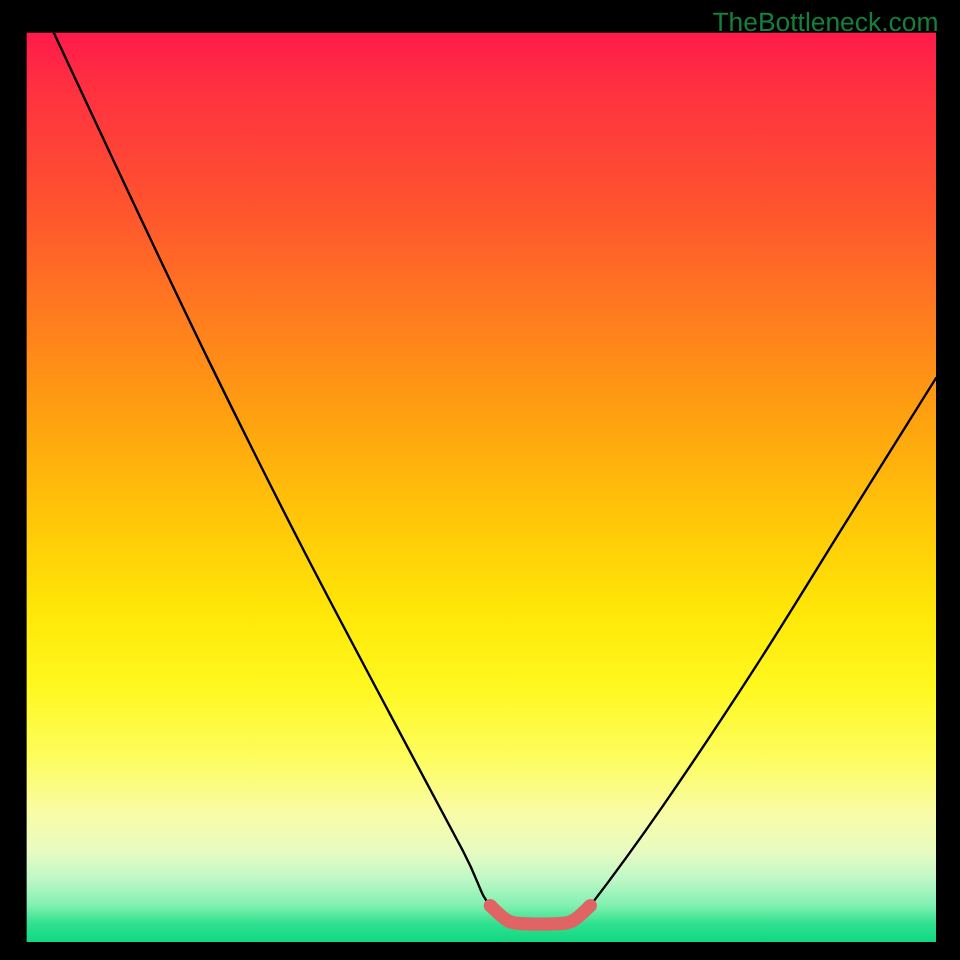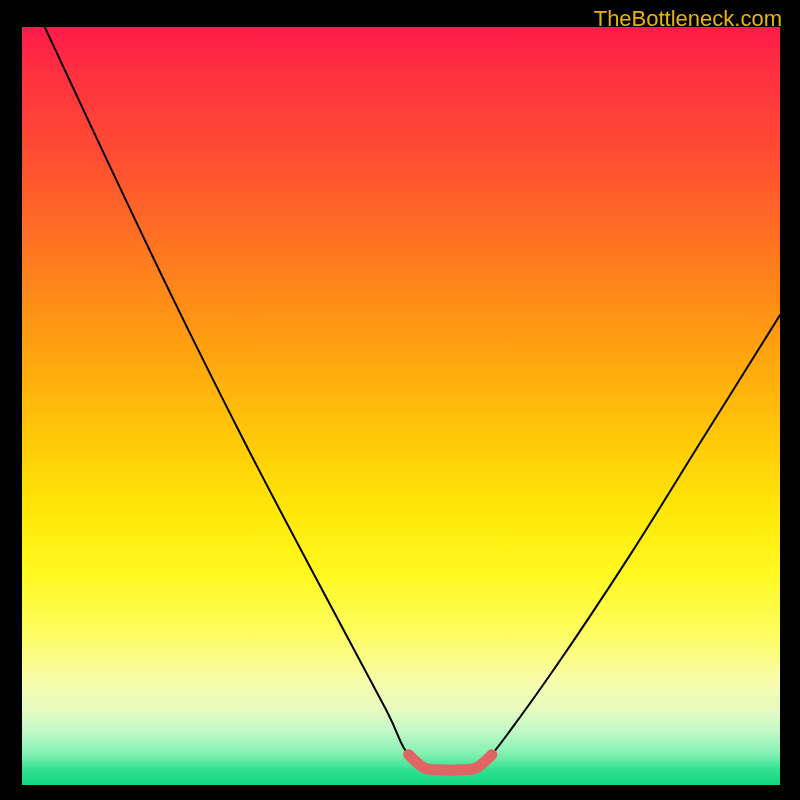--- a/index.html
+++ b/index.html
@@ -8,21 +8,21 @@
     width: 800px;
     height: 800px;
     background: #000;
     position: relative;
     font-family: Arial, sans-serif;
   }
   .watermark {
     position: absolute;
     top: 6px;
     right: 18px;
-    color: #eab308;
+    color: #15803d;
     font-size: 22px;
     font-weight: 500;
     z-index: 10;
   }
   .plot-area {
     position: absolute;
     left: 22px;
     top: 27px;
     width: 758px;
     height: 758px;

